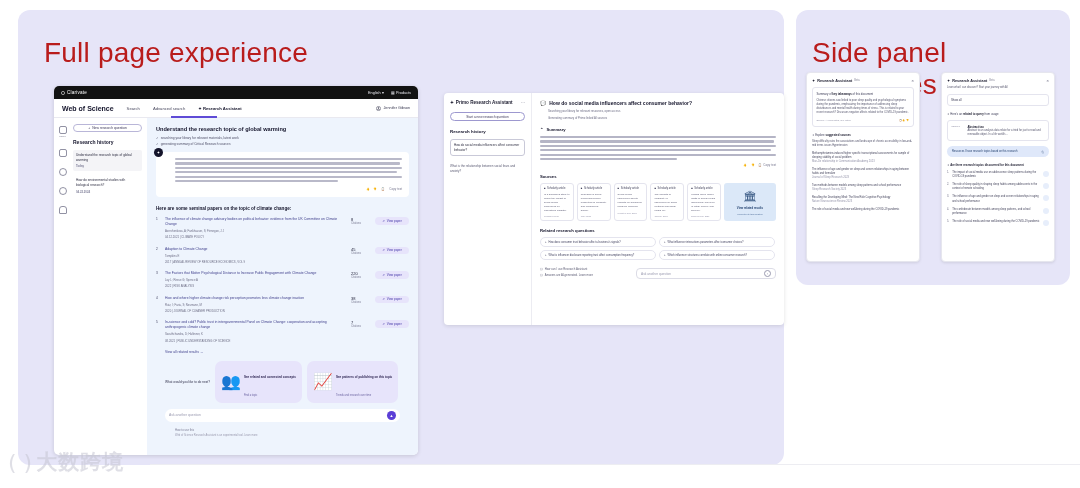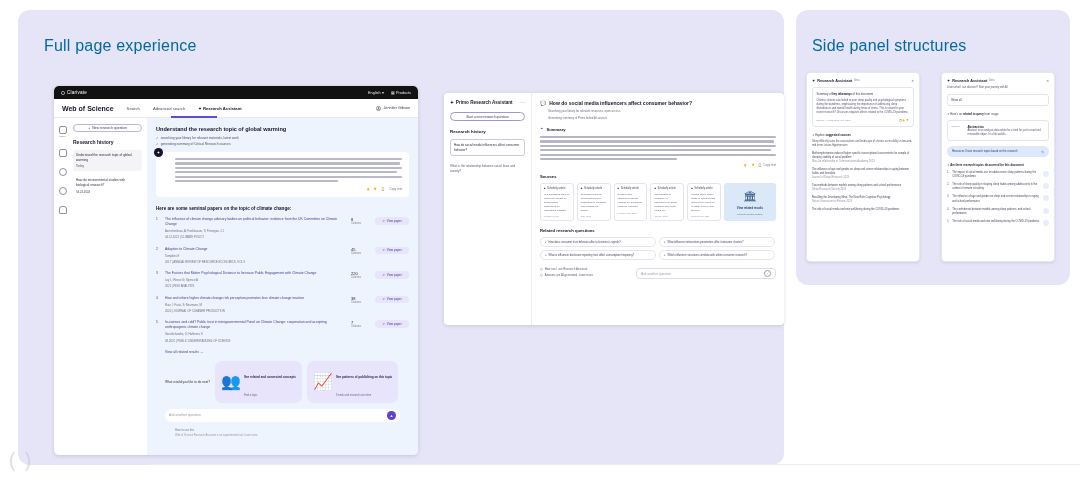--- a/index.html
+++ b/index.html
@@ -9,21 +9,21 @@
     font-family: "Liberation Sans", sans-serif;
     overflow: hidden;
   }
   .stage { position: relative; width: 1080px; height: 488px; background: #fff; }
 
   
   .panel-full { position: absolute; left: 18px; top: 10px; width: 766px; height: 455px;
     background: #e6e5f8; border-radius: 12px; }
   .panel-side { position: absolute; left: 796px; top: 10px; width: 274px; height: 275px;
     background: #e6e5f8; border-radius: 12px; }
-  .panel-title { font-size: 16px; color: #0369a1; font-weight: 400; letter-spacing: .2px; }
+  .panel-title { font-size: 28px; color: #b91c1c; font-weight: 400; letter-spacing: .2px; }
   .pt-full { position: absolute; left: 26px; top: 27px; }
   .pt-side { position: absolute; left: 16px; top: 27px; }
   .tline { height: 2.2px; background: #c3c3d2; border-radius: 1px; margin-bottom: 2.2px; }
 
   
   .app { position: absolute; left: 36px; top: 76px; width: 364px; height: 369px;
     background: #fff; border-radius: 5px; overflow: hidden;
     box-shadow: 0 1px 4px rgba(0,0,0,.14); }
   .app-topbar { height: 13px; background: #121212; display: flex; align-items: center;
     padding: 0 7px; justify-content: space-between; }
@@ -620,16 +620,17 @@
       <div class="numitem">
         <div class="n">5.</div>
           <div class="t">The role of social media and new well-being during the COVID-19 pandemic</div>
           <div class="b"></div>
       </div>
     </div>
   </div>
 
   <div class="wm">
     <span class="glyph">( )</span>
+    <span class="cn">大数跨境</span>
   </div>
   <div class="wm-line"></div>
 
 </div>
 
 </body></html>

